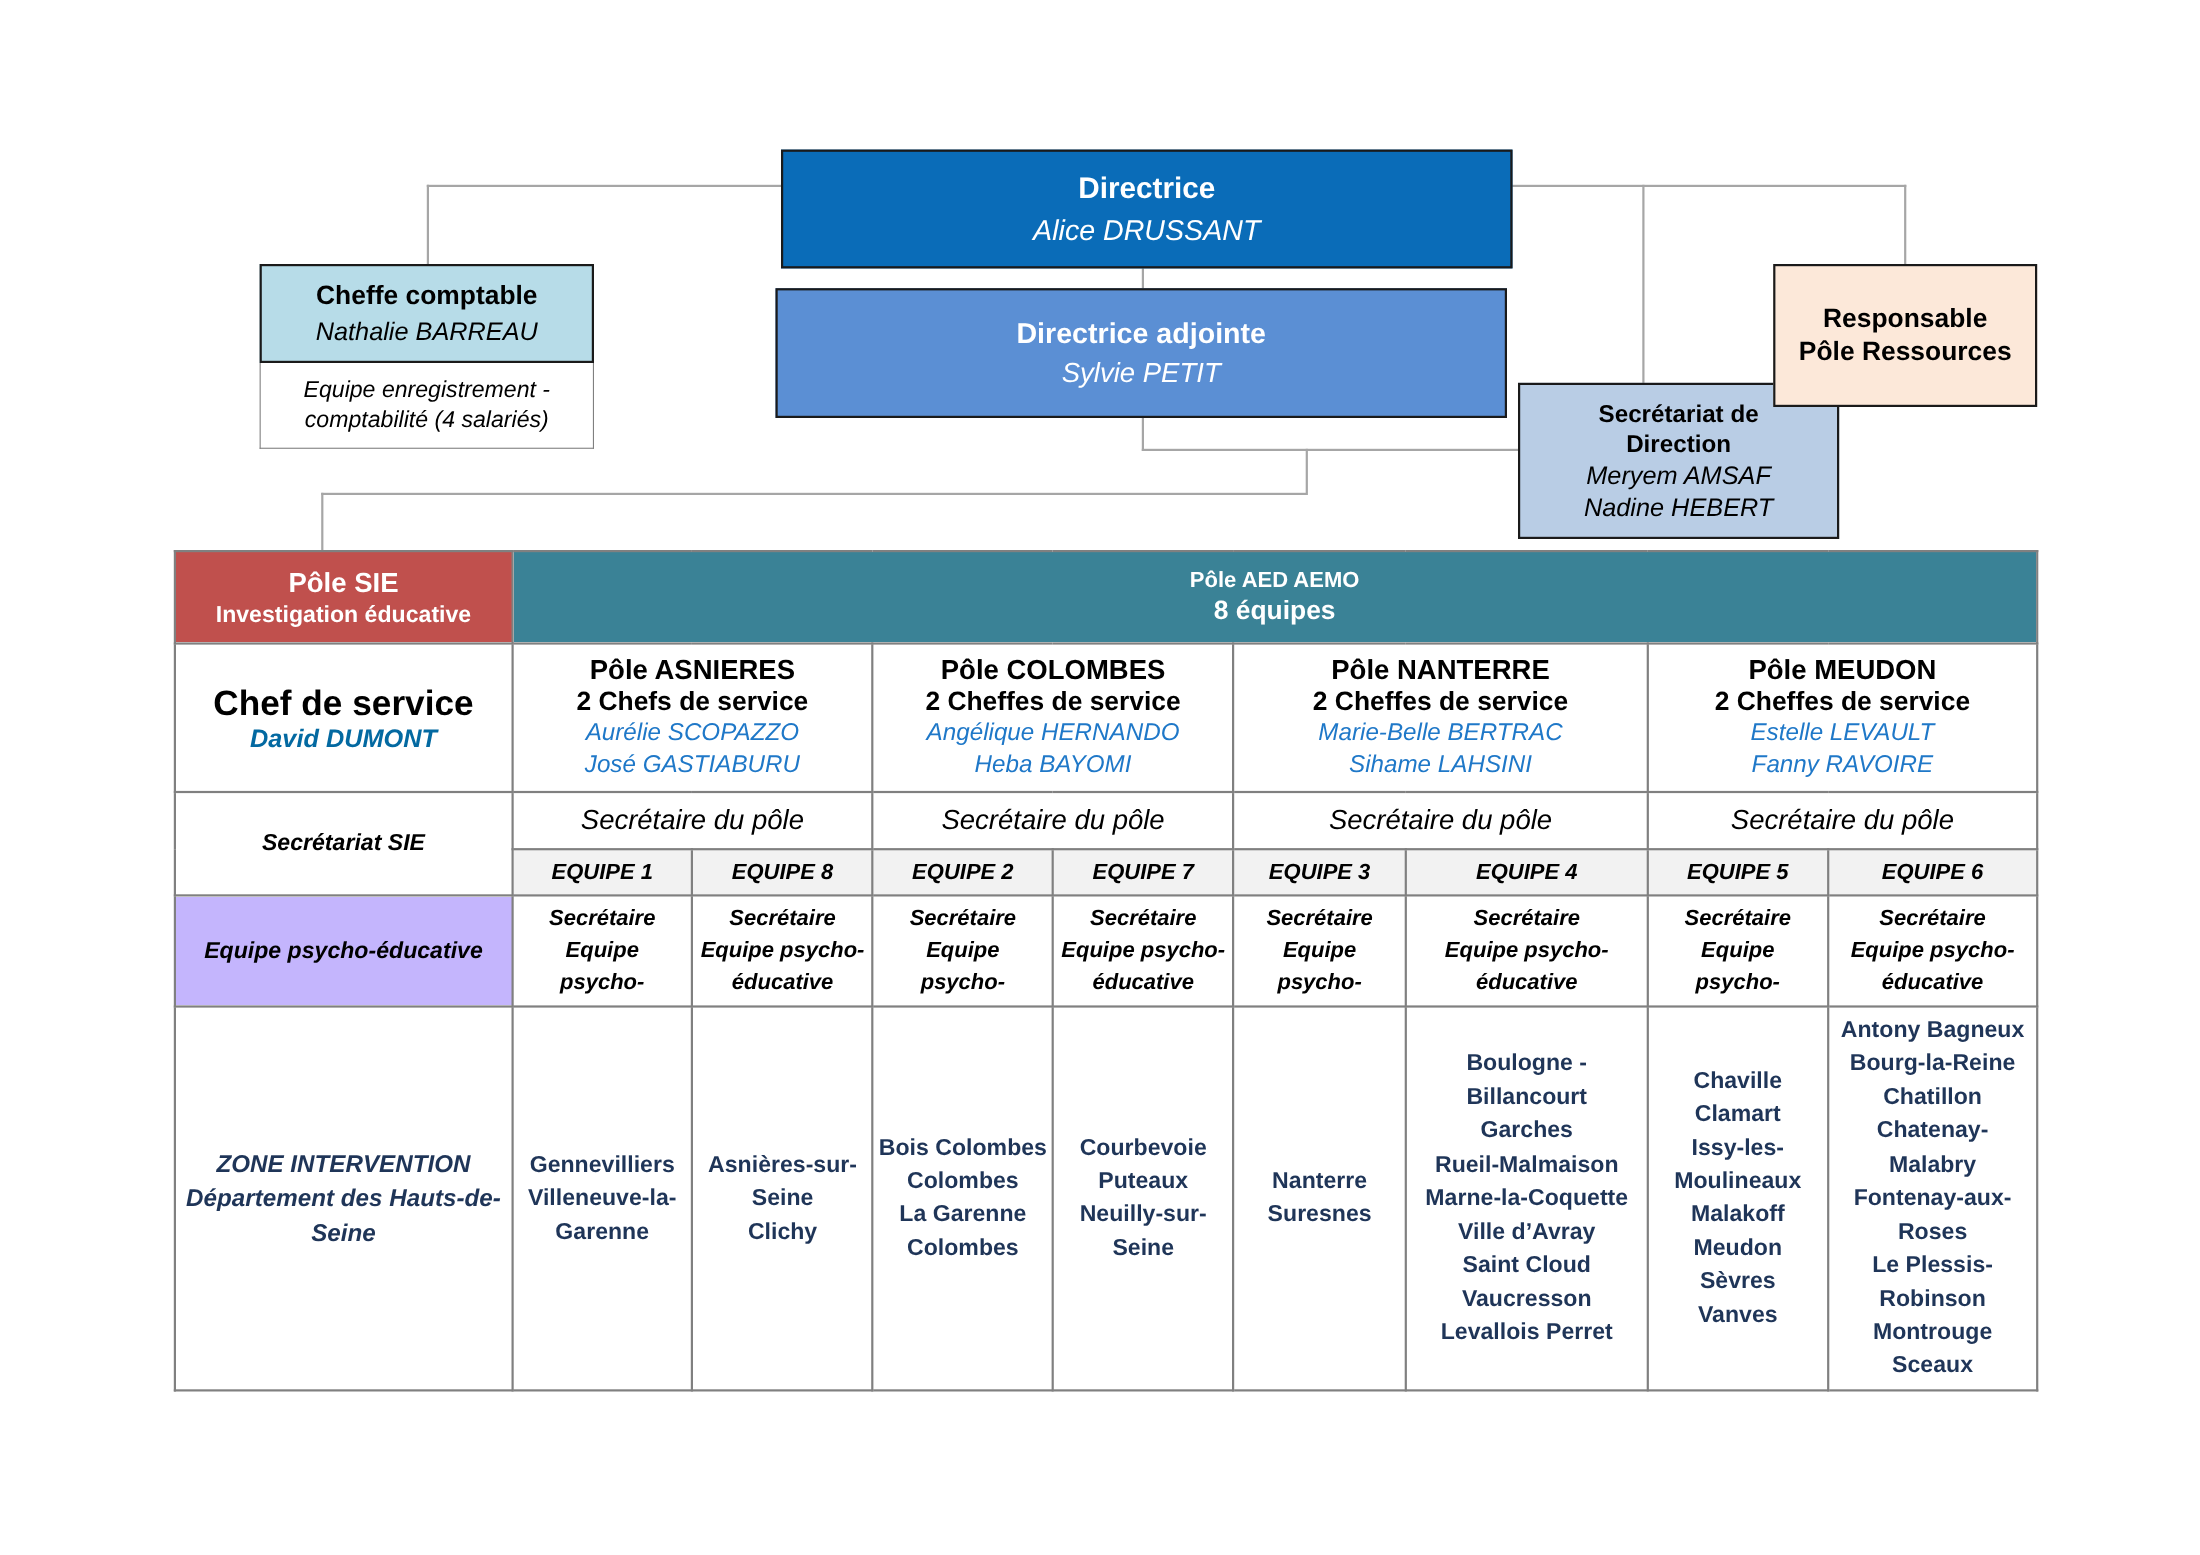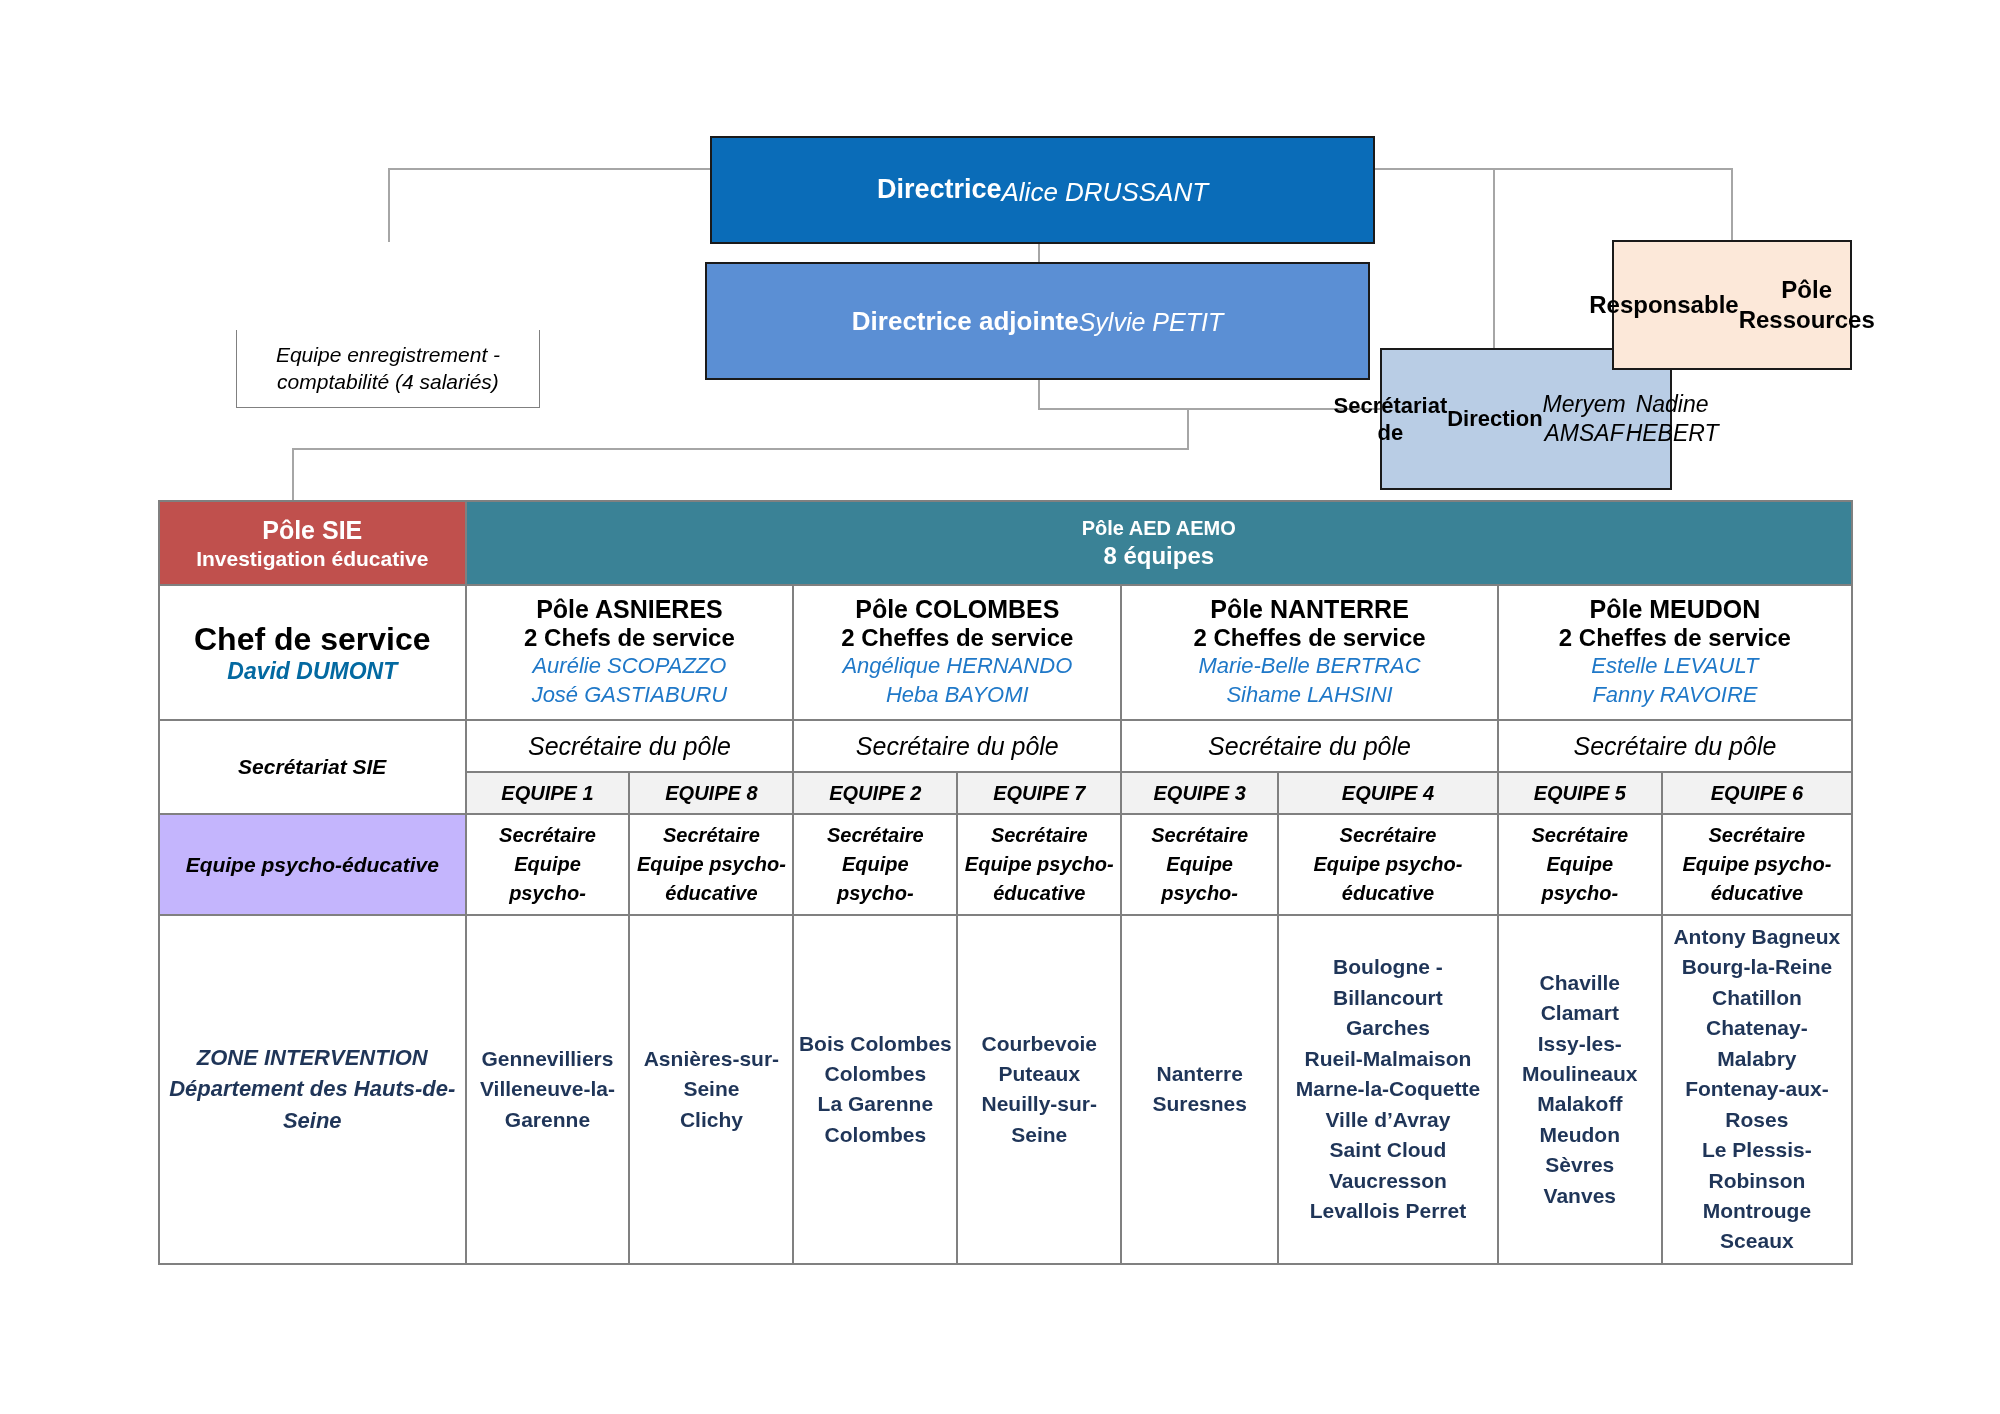--- a/index.html
+++ b/index.html
@@ -18,21 +18,21 @@
   #stage {
     position: relative;
     width: 2000px;
     height: 1414px;
   }
   .box {
     position: absolute;
     box-sizing: border-box;
     border: 2px solid #1a1a1a;
     display: flex;
-    flex-direction: row;
+    flex-direction: column;
     align-items: center;
     justify-content: center;
     text-align: center;
     line-height: 1.25;
   }
   .ttl { font-weight: bold; }
   .nm  { font-style: italic; }
 
   
   #box-directrice {
@@ -171,20 +171,24 @@
   <div class="box" id="box-directrice">
     <div class="ttl">Directrice</div>
     <div class="nm">Alice DRUSSANT</div>
   </div>
 
   <div class="box" id="box-directrice-adjointe">
     <div class="ttl">Directrice adjointe</div>
     <div class="nm">Sylvie PETIT</div>
   </div>
 
+  <div class="box" id="box-cheffe-comptable">
+    <div class="ttl">Cheffe comptable</div>
+    <div class="nm">Nathalie BARREAU</div>
+  </div>
 
   <div class="box" id="box-equipe-compta">
     <div class="nm">Equipe enregistrement - comptabilité (4 salariés)</div>
   </div>
 
   <div class="box" id="box-secretariat-direction">
     <div class="ttl">Secrétariat de</div>
     <div class="ttl">Direction</div>
     <div class="nm">Meryem AMSAF</div>
     <div class="nm">Nadine HEBERT</div>

